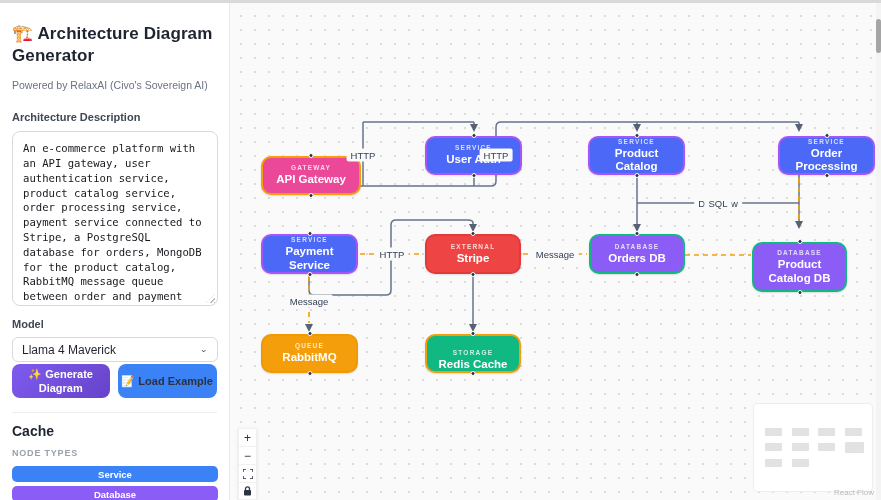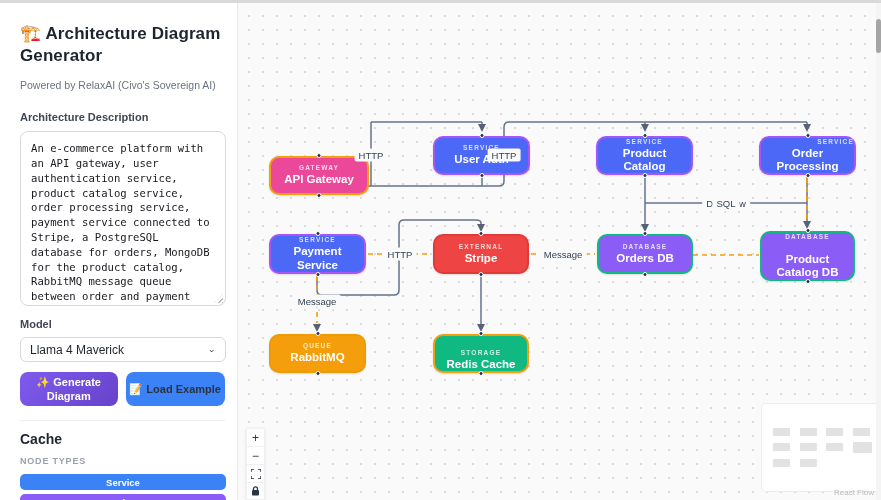--- a/index.html
+++ b/index.html
@@ -1,32 +1,32 @@
 <!DOCTYPE html>
 <html><head>
 <meta charset="utf-8">
 <style>
   * { margin:0; padding:0; box-sizing:border-box; }
   html,body { width:881px; height:500px; overflow:hidden; }
   body { font-family:"Liberation Sans", sans-serif; background:#fff; display:flex; flex-direction:column; }
   .top-strip { height:3px; background:#d9d9d9; flex:0 0 auto; }
-  .app { flex:1; display:flex; min-height:0;padding-left:8px; }
+  .app { flex:1; display:flex; min-height:0; }
 
   
   .sidebar { width:230px; flex:0 0 230px; background:#fff; border-right:1px solid #e7e9ee; padding:12px 12px 0 12px; position:relative; overflow:hidden; }
   .app-title { font-size:17px; font-weight:bold; color:#1e2430; line-height:1.3; margin-top:8px; letter-spacing:.1px; }
   .powered { font-size:10.5px; color:#6b7280; margin-top:12px; }
   .section-label { font-size:11px; font-weight:bold; color:#3f4654; margin-top:20px; margin-bottom:8px; }
   .desc-box { width:206px; height:175px; border:1px solid #d6d9de; border-radius:8px; padding:9px 10px; font-family:"DejaVu Sans Mono", monospace; font-size:10.6px; line-height:14.8px; color:#16181d; background:#fff; position:relative; overflow:hidden; }
   .spell-error { text-decoration:underline wavy #e02424 1px; text-underline-offset:2px; }
   .resize-handle { position:absolute; right:2px; bottom:2px; width:9px; height:9px; clip-path:polygon(100% 0,100% 100%,0 100%); background:repeating-linear-gradient(135deg,#b9bcc2 0 1px,transparent 1px 3px); }
   .model-label { font-size:11px; font-weight:bold; color:#3f4654; margin-top:12px; margin-bottom:7px; }
   .select { width:206px; height:25px; border:1px solid #d6d9de; border-radius:6px; display:flex; align-items:center; justify-content:space-between; padding:0 9px; font-size:12px; color:#1f2430; background:#fff; cursor:pointer; }
   .chevron { font-size:10px; color:#555; transform:scaleY(.8); }
-  .btn-row { display:flex; gap:8px; margin-top:10px; }
+  .btn-row { display:flex; gap:8px; margin-top:2px; }
   .btn { height:34px; border:none; border-radius:8px; font-size:11px; font-weight:bold; cursor:pointer; font-family:"Liberation Sans", sans-serif; }
   .btn-generate { width:98px; background:linear-gradient(135deg,#7e5bef,#6743c9); color:#fff; line-height:1.3; padding:0 8px; }
   .btn-load { width:100px; background:#3b82f6; color:#2b3240; }
   .divider { height:1px; background:#eceef2; margin:14px 0 10px 0; }
   .legend-title { font-size:14px; font-weight:bold; color:#1e2430; }
   .legend-sub { font-size:9px; font-weight:bold; letter-spacing:.8px; color:#9aa1ad; margin-top:9px; margin-bottom:8px; }
   .pill { width:206px; height:16px; border-radius:5px; color:#fff; font-size:9.5px; font-weight:bold; display:flex; align-items:center; justify-content:center; margin-bottom:4px; }
   .pill-service { background:#3b82f6; }
   .pill-database { background:#8b5cf6; }
 
@@ -146,21 +146,21 @@
       <span class="ntype">SERVICE</span>
       <span class="nname">User Auth</span>
       <span class="handle bottom"></span>
     </div>
     <div class="node n-service" style="left:358px; top:133px; width:97px; height:39px;">
       <span class="handle top"></span>
       <span class="ntype">SERVICE</span>
       <span class="nname">Product Catalog</span>
       <span class="handle bottom"></span>
     </div>
-    <div class="node n-service" style="left:521px; top:133px; width:97px; height:39px;align-items:flex-end;">
+    <div class="node n-service" style="left:548px; top:133px; width:97px; height:39px;">
       <span class="handle top"></span>
       <span class="ntype">SERVICE</span>
       <span class="nname">Order Processing</span>
       <span class="handle bottom"></span>
     </div>
     <div class="node n-service" style="left:31px; top:231px; width:97px; height:40px;">
       <span class="handle top"></span>
       <span class="ntype">SERVICE</span>
       <span class="nname">Payment Service</span>
       <span class="handle bottom"></span>
@@ -170,21 +170,21 @@
       <span class="ntype">EXTERNAL</span>
       <span class="nname">Stripe</span>
       <span class="handle bottom"></span>
     </div>
     <div class="node n-database" style="left:359px; top:231px; width:96px; height:40px;">
       <span class="handle top"></span>
       <span class="ntype">DATABASE</span>
       <span class="nname">Orders DB</span>
       <span class="handle bottom"></span>
     </div>
-    <div class="node n-database" style="left:522px; top:228px; width:95px; height:50px;justify-content:space-between;">
+    <div class="node n-database" style="left:522px; top:239px; width:95px; height:50px;">
       <span class="handle top"></span>
       <span class="ntype">DATABASE</span>
       <span class="nname">Product Catalog DB</span>
       <span class="handle bottom"></span>
     </div>
     <div class="node n-queue" style="left:31px; top:331px; width:97px; height:39px;align-items:center;">
       <span class="handle top"></span>
       <span class="ntype">QUEUE</span>
       <span class="nname">RabbitMQ</span>
       <span class="handle bottom"></span>

